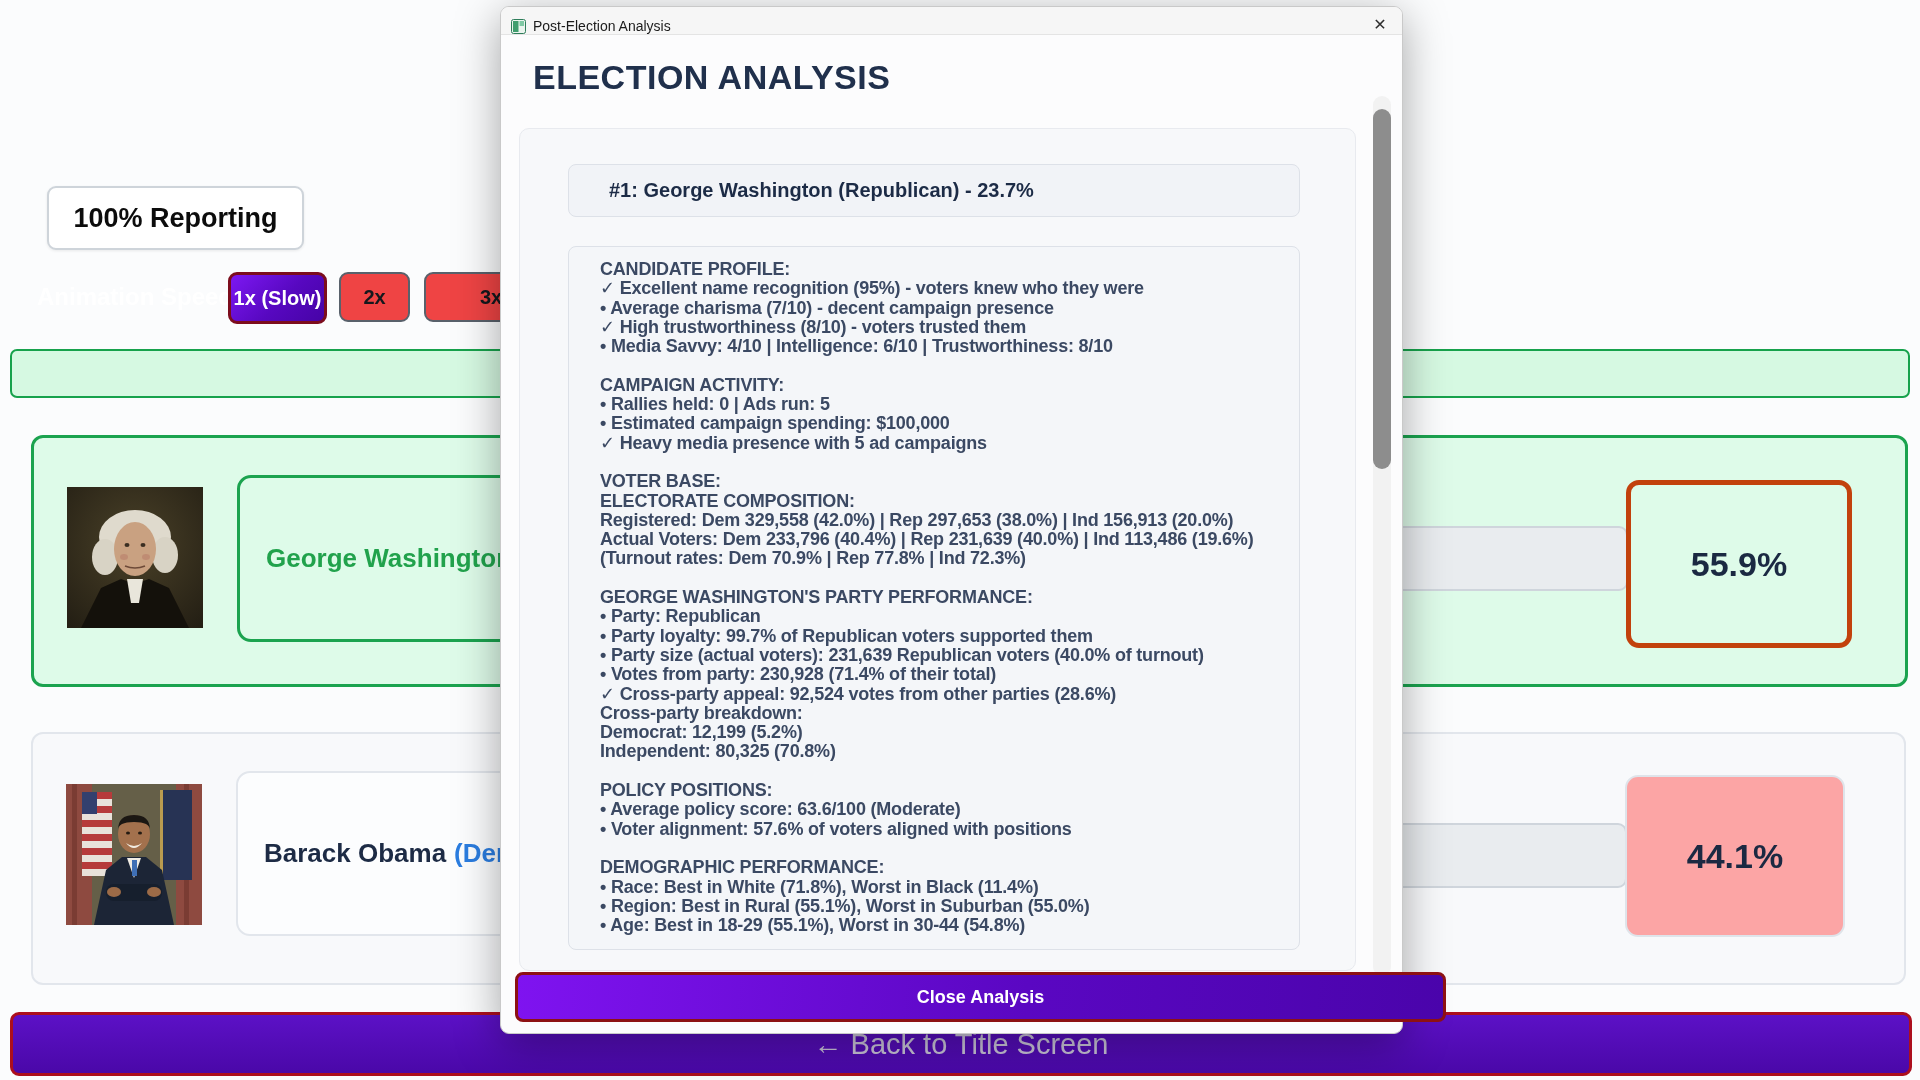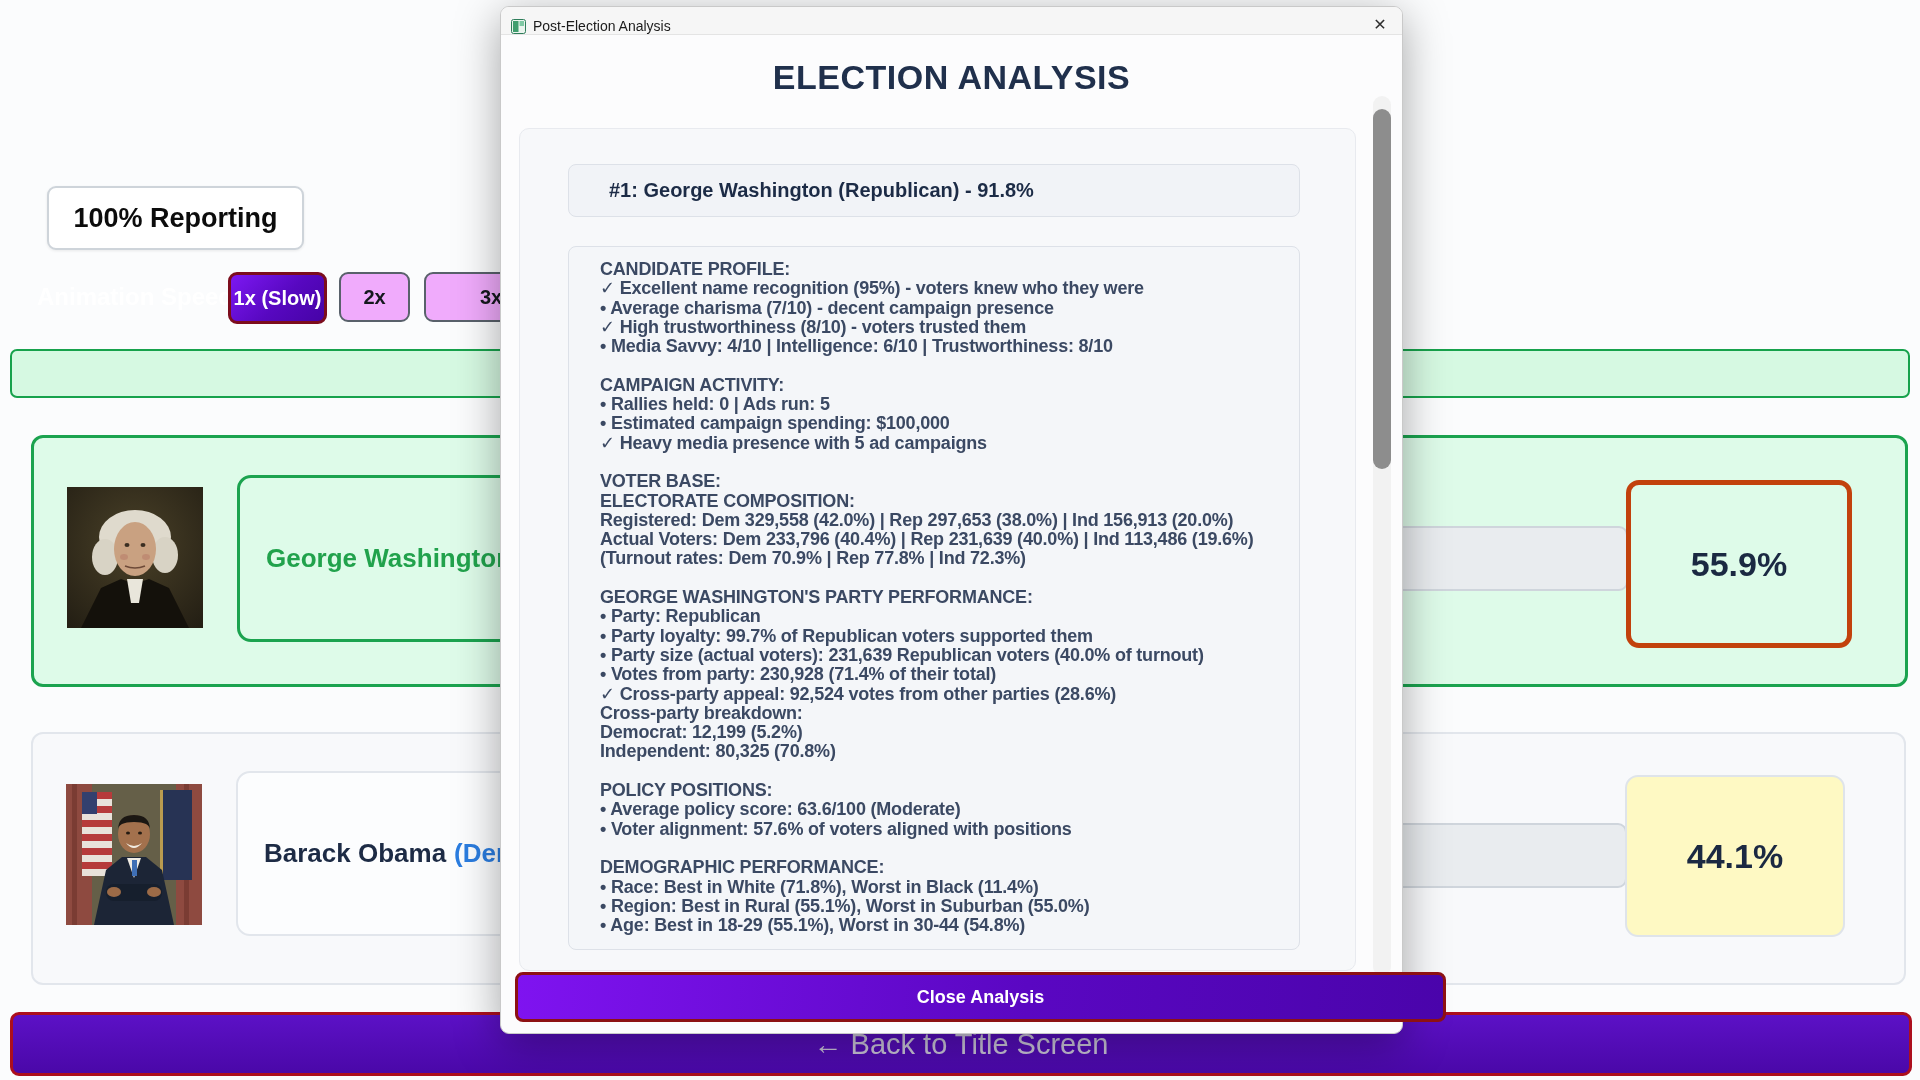--- a/index.html
+++ b/index.html
@@ -8,21 +8,21 @@
 
   
   .reporting-box{position:absolute;left:47px;top:186px;width:253px;height:60px;background:#ffffff;
     border:2px solid #ced4da;border-radius:9px;display:flex;align-items:center;justify-content:center;
     font-size:27px;font-weight:bold;color:#0c0c0c;box-shadow:0 1px 3px rgba(0,0,0,.08);}
   .speed-label{position:absolute;left:37px;top:283px;font-size:24px;font-weight:bold;color:#ffffff;}
   .speed-btn{position:absolute;top:272px;height:46px;border-radius:9px;display:flex;align-items:center;
     justify-content:center;font-size:20px;font-weight:bold;cursor:pointer;}
   .speed-btn.active{left:228px;width:93px;background:linear-gradient(135deg,#7d18f2 0%,#5708c0 55%,#4603a6 100%);
     border:3px solid #7c0d1d;color:#ffffff;}
-  .speed-btn.plain{background:#f0abfc;border:2px solid #59616b;color:#14181d;}
+  .speed-btn.plain{background:#ef4444;border:2px solid #59616b;color:#14181d;}
   .speed-btn.s2{left:339px;width:67px;}
   .speed-btn.s3{left:424px;width:82px;padding-left:24px;}
 
   .banner{position:absolute;left:10px;top:349px;width:1896px;height:45px;background:#d6f9e2;
     border:2px solid #17a24c;border-radius:7px;}
 
   .cand-row{position:absolute;left:31px;width:1871px;border-radius:12px;}
   .row-gw{top:435px;height:246px;background:#defbe9;border:3px solid #1ba34f;}
   .row-obama{top:732px;height:249px;background:#f8f9fb;border:2px solid #e2e6ec;}
 
@@ -40,37 +40,37 @@
   .vote-bar{position:absolute;left:917px;width:673px;height:61px;background:#e9ecef;
     border:2px solid #cfd5dc;border-radius:9px;overflow:hidden;}
   .row-gw .vote-bar{top:88px;} .row-obama .vote-bar{top:89px;}
   .bar-fill{position:absolute;left:0;top:0;height:100%;border-radius:7px 0 0 7px;}
   .fill-gw{width:55.9%;background:linear-gradient(90deg,#35c064,#1f9e4d);}
   .fill-ob{width:44.1%;background:linear-gradient(90deg,#5b96f5,#2f6fd8);}
 
   .pct-box{position:absolute;left:1592px;width:216px;border-radius:13px;display:flex;align-items:center;
     justify-content:center;font-size:34px;font-weight:bold;color:#1b2942;}
   .row-gw .pct-box{top:42px;height:158px;background:#defbe9;border:5px solid #c2410c;}
-  .row-obama .pct-box{top:41px;height:158px;background:#fef9c3;border:2px solid #dfe4ea;}
+  .row-obama .pct-box{top:41px;height:158px;background:#fca5a5;border:2px solid #dfe4ea;}
 
   .back-btn{position:absolute;left:10px;top:1012px;width:1896px;height:58px;border-radius:9px;
     background:linear-gradient(180deg,#5c11c6 0%,#4a08a8 100%);border:3px solid #ac0f1d;
     display:flex;align-items:center;justify-content:center;font-size:29px;font-weight:normal;
     color:#c9c3d8;cursor:pointer;}
 
   
   .modal{position:absolute;left:500px;top:6px;width:901px;height:1026px;background:#fcfcfd;
     border:1px solid #c9c9c9;border-radius:9px;box-shadow:0 10px 45px rgba(0,0,0,.35);z-index:10;}
   .titlebar{position:absolute;left:0;top:0;right:0;height:27px;background:#f6f6f6;
     border-bottom:1px solid #e4e4e4;border-radius:8px 8px 0 0;display:flex;align-items:flex-end;padding:0 10px;cursor:default;}
   .app-icon{width:15px;height:15px;margin-right:7px;flex:0 0 auto;}
   .win-title{font-size:14px;color:#1b1b1b;}
   .win-close{margin-left:auto;font-size:16px;color:#2f2f2f;width:24px;text-align:center;cursor:pointer;}
-  .modal-heading{position:absolute;left:0;right:0;top:51px;text-align:center;font-size:34px;
-    font-weight:bold;color:#20304c;letter-spacing:.5px;}
+  .modal-heading{position:absolute;left:0;right:0;top:51px;text-align:left;font-size:34px;
+    font-weight:bold;color:#20304c;letter-spacing:.5px;padding-left:32px;}
   .content-panel{position:absolute;left:18px;top:121px;width:835px;height:841px;background:#f7f8fa;
     border:1px solid #e8eaef;border-radius:10px;}
   .result-header{position:absolute;left:48px;top:35px;width:732px;height:53px;background:#f1f3f7;
     border:1px solid #dde1e8;border-radius:8px;display:flex;align-items:center;padding-left:40px;
     font-size:20px;font-weight:bold;color:#1c2b46;box-sizing:border-box;}
   .detail-box{position:absolute;left:48px;top:117px;width:732px;height:704px;background:#f4f6f9;
     border:1px solid #dde1e8;border-radius:8px;box-sizing:border-box;overflow:hidden;}
   .detail-text{position:absolute;left:31px;top:13px;right:14px;white-space:pre-line;
     font-size:18px;line-height:19.3px;font-weight:bold;color:#3b4963;letter-spacing:-0.2px;}
   .scroll-track{position:absolute;left:872px;top:89px;width:18px;height:880px;background:#f2f2f2;border-radius:9px;}
@@ -182,21 +182,21 @@
           <rect x="8.5" y="2" width="4.5" height="5" fill="#7fc9a4"></rect>
         </svg>
       </span>
       <span class="win-title">Post-Election Analysis</span>
       <span class="win-close">✕</span>
     </div>
 
     <div class="modal-heading">ELECTION ANALYSIS</div>
 
     <div class="content-panel">
-      <div class="result-header">#1: George Washington (Republican) - 91.8%</div>
+      <div class="result-header">#1: George Washington (Republican) - 23.7%</div>
       <div class="detail-box">
         <div class="detail-text">CANDIDATE PROFILE:
 ✓ Excellent name recognition (95%) - voters knew who they were
 • Average charisma (7/10) - decent campaign presence
 ✓ High trustworthiness (8/10) - voters trusted them
 • Media Savvy: 4/10 | Intelligence: 6/10 | Trustworthiness: 8/10
 
 CAMPAIGN ACTIVITY:
 • Rallies held: 0 | Ads run: 5
 • Estimated campaign spending: $100,000

